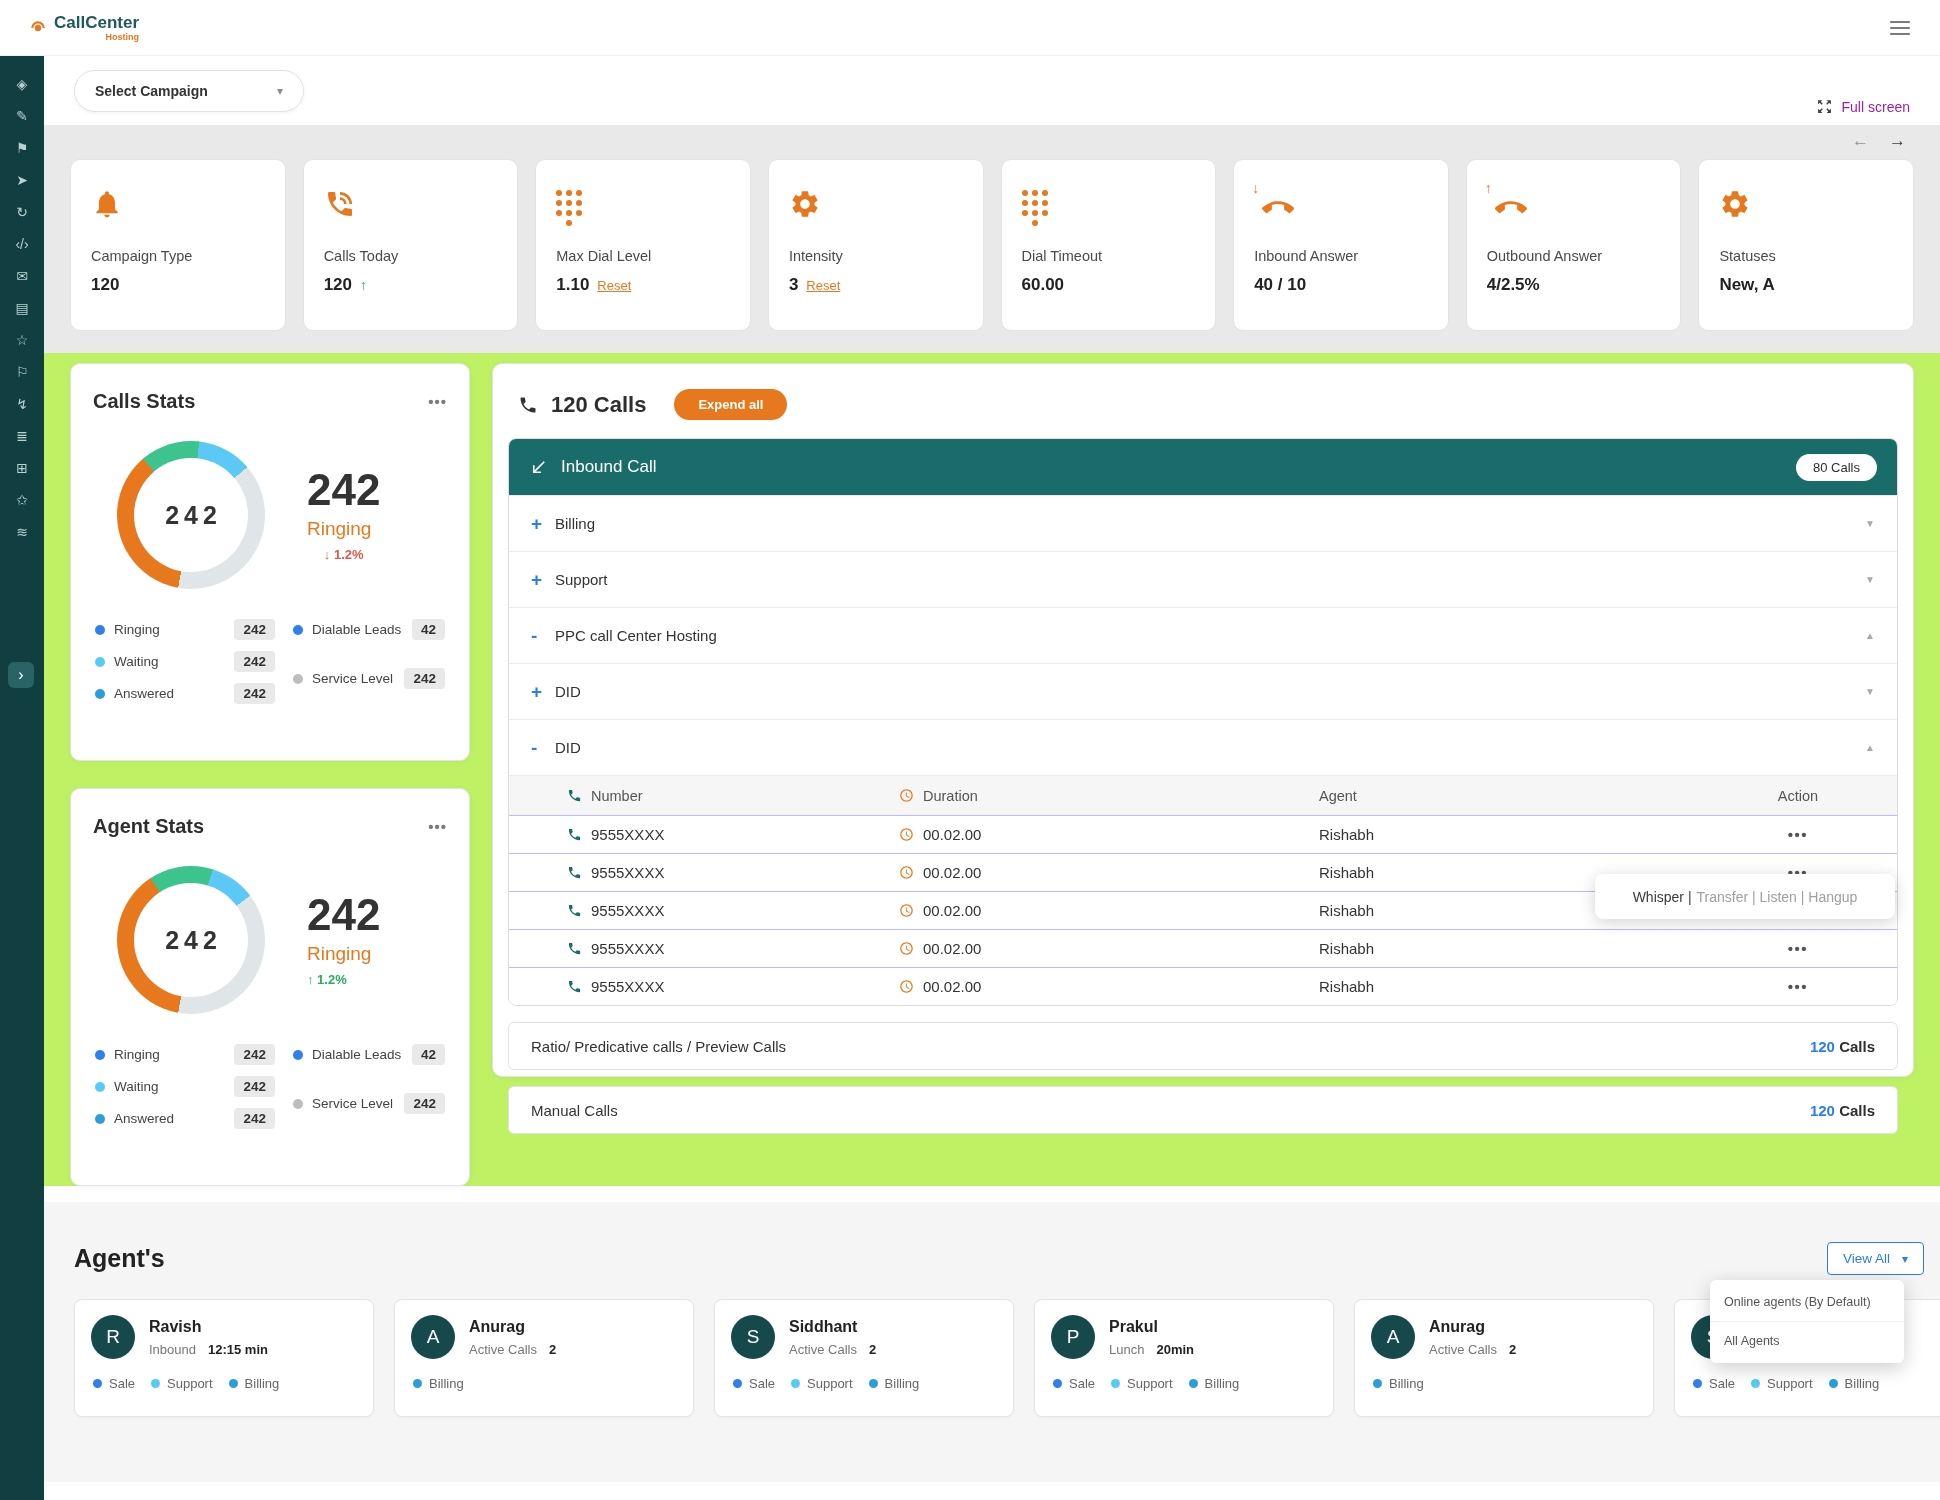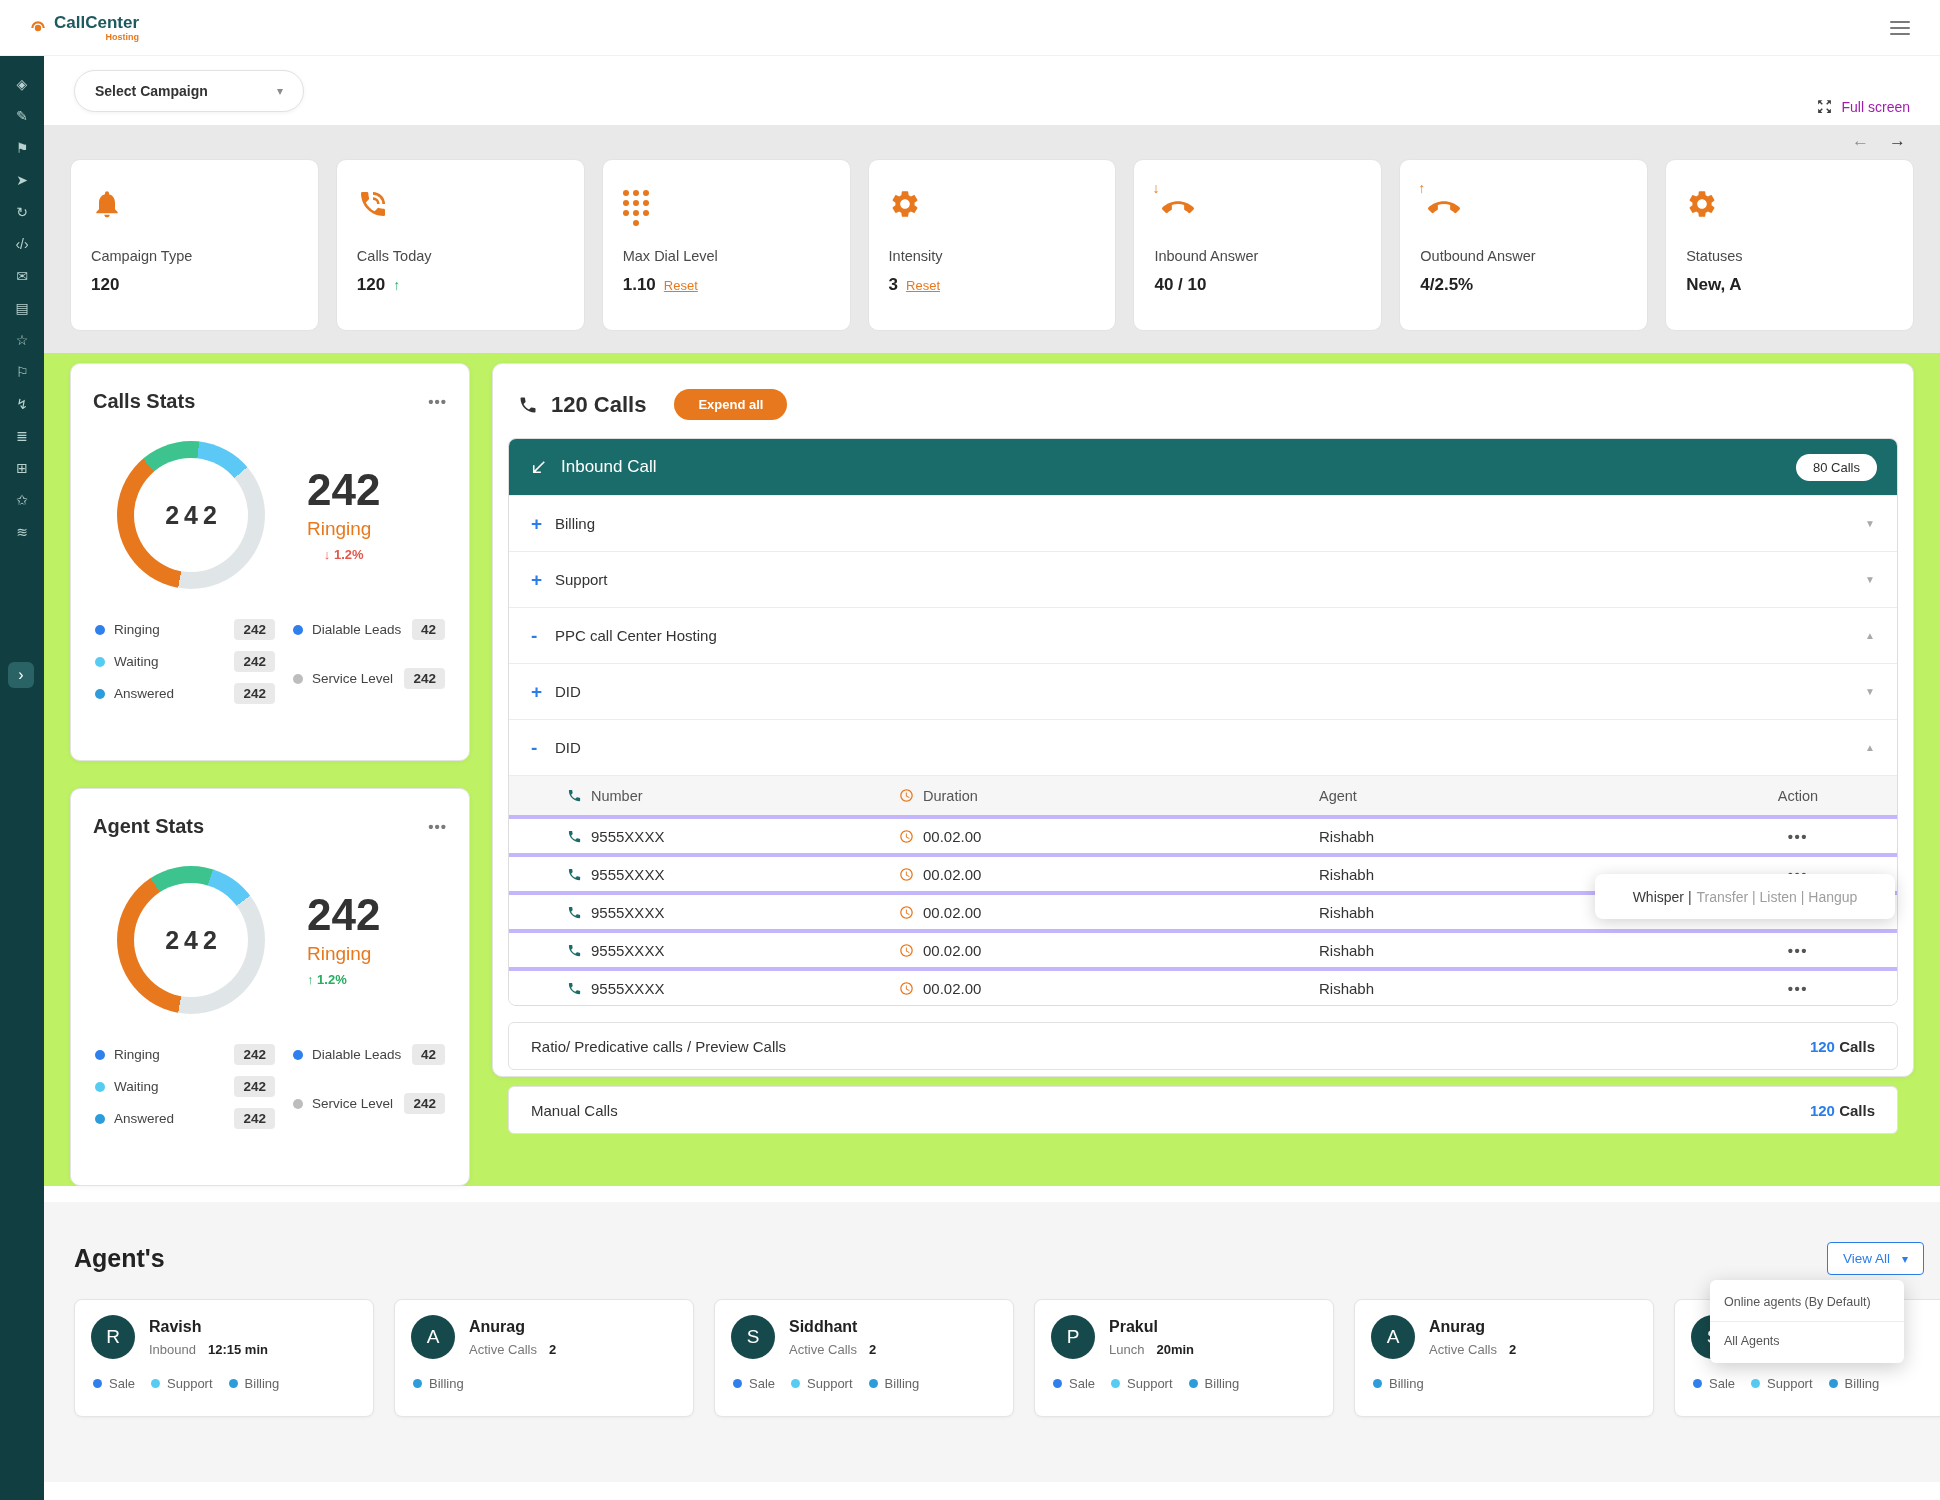--- a/index.html
+++ b/index.html
@@ -85,21 +85,21 @@
   .inbound-badge{margin-left:auto;background:#fff;color:#2e2e2e;border-radius:15px;padding:6px 17px;font-size:13px;cursor:pointer;}
   .acc-row{height:56px;display:flex;align-items:center;padding:0 22px;border-top:1px solid #ececec;cursor:pointer;background:#fff;}
   .acc-sign{color:#2b7de9;font-size:19px;font-weight:bold;width:24px;}
   .acc-label{font-size:15px;color:#333;}
   .acc-chevron{margin-left:auto;color:#a9a9a9;font-size:10px;}
   .thead,.trow{display:grid;grid-template-columns:332px 420px 400px 1fr;align-items:center;padding:0 20px 0 58px;}
   .thead{height:40px;background:#f6f6f6;border-top:1px solid #ececec;font-size:14.5px;color:#555;}
   .th,.cell{display:flex;align-items:center;gap:9px;}
   .th svg,.cell svg{width:15px;height:15px;}
   .svg-teal{fill:#1a6c6a;} .svg-orange{fill:#e8781d;}
-  .trow{height:38px;border-top:4px solid #c4b5fd;font-size:15px;color:#333;background:#fff;}
+  .trow{height:38px;border-top:1px solid #c4b5fd;font-size:15px;color:#333;background:#fff;}
   .action-center{justify-self:center;}
   .action-dots{color:#555;font-weight:bold;letter-spacing:1.5px;cursor:pointer;}
   .summary-row{border:1px solid #e2e2e2;border-radius:6px;height:48px;display:flex;align-items:center;justify-content:space-between;padding:0 22px;margin-top:16px;font-size:15px;color:#333;background:#fff;}
   .count-wrap{font-size:15px;color:#2e2e2e;font-weight:bold;}
   .count-blue{color:#2b7de9;font-weight:bold;}
   .action-tooltip{position:absolute;top:510px;right:18px;width:300px;height:45px;background:#fff;border-radius:8px;box-shadow:0 3px 16px rgba(0,0,0,.18);display:flex;align-items:center;justify-content:center;font-size:14px;z-index:10;gap:5px;}
   .tt-primary{color:#3a3a3a;} .tt-secondary{color:#9e9e9e;}
 
   
   .agents-band{position:relative;background:#f5f5f6;margin-top:16px;padding:40px 0 48px 30px;min-height:280px;overflow:hidden;}
@@ -241,20 +241,40 @@
                 <path d="M19.14 12.94c.04-.3.06-.61.06-.94 0-.32-.02-.64-.07-.94l2.03-1.58c.18-.14.23-.41.12-.61l-1.92-3.32c-.12-.22-.37-.29-.59-.22l-2.39.96c-.5-.38-1.03-.7-1.62-.94l-.36-2.54c-.04-.24-.24-.41-.48-.41h-3.84c-.24 0-.43.17-.47.41l-.36 2.54c-.59.24-1.13.57-1.62.94l-2.39-.96c-.22-.08-.47 0-.59.22L2.74 8.87c-.12.21-.08.47.12.61l2.03 1.58c-.05.3-.09.63-.09.94s.02.64.07.94l-2.03 1.58c-.18.14-.23.41-.12.61l1.92 3.32c.12.22.37.29.59.22l2.39-.96c.5.38 1.03.7 1.62.94l.36 2.54c.05.24.24.41.48.41h3.84c.24 0 .44-.17.47-.41l.36-2.54c.59-.24 1.13-.56 1.62-.94l2.39.96c.22.08.47 0 .59-.22l1.92-3.32c.12-.22.07-.47-.12-.61l-2.01-1.58zM12 15.6c-1.98 0-3.6-1.62-3.6-3.6s1.62-3.6 3.6-3.6 3.6 1.62 3.6 3.6-1.62 3.6-3.6 3.6z"></path>
               </svg>
             </div>
           <div class="stat-label">Intensity</div>
           <div class="stat-value">
               <span>3</span>
               <a class="reset-link">Reset</a>
             </div>
         </div>
 
+        <div class="stat-card">
+          <div class="stat-icon">
+              <span class="dialpad">
+                <i></i>
+                <i></i>
+                <i></i>
+                <i></i>
+                <i></i>
+                <i></i>
+                <i></i>
+                <i></i>
+                <i></i>
+                <i></i>
+              </span>
+            </div>
+          <div class="stat-label">Dial Timeout</div>
+          <div class="stat-value">
+              <span>60.00</span>
+            </div>
+        </div>
 
         <div class="stat-card">
           <div class="stat-icon shift">
               <span class="icon-arrow">↓</span>
               <svg viewBox="0 0 24 24">
                 <path d="M12 9c-1.6 0-3.15.25-4.6.72v3.1c0 .39-.23.74-.56.9-.98.49-1.87 1.12-2.66 1.85-.18.18-.43.28-.7.28-.28 0-.53-.11-.71-.29L.29 13.08c-.18-.17-.29-.42-.29-.7 0-.28.11-.53.29-.71C3.34 8.78 7.46 7 12 7s8.66 1.78 11.71 4.67c.18.18.29.43.29.71 0 .28-.11.53-.29.7l-2.48 2.48c-.18.18-.43.29-.71.29-.27 0-.52-.11-.7-.28-.79-.74-1.68-1.36-2.66-1.85-.33-.16-.56-.5-.56-.9v-3.1C15.15 9.25 13.6 9 12 9z"></path>
               </svg>
             </div>
           <div class="stat-label">Inbound Answer</div>
           <div class="stat-value">

